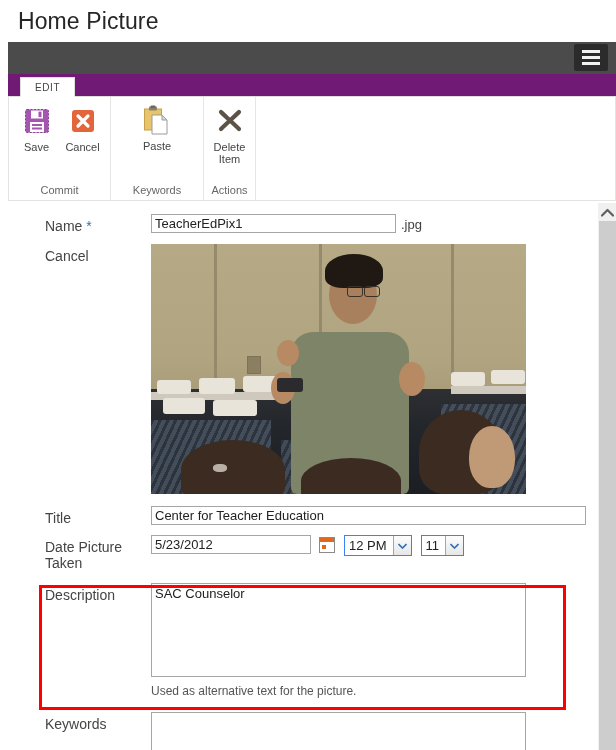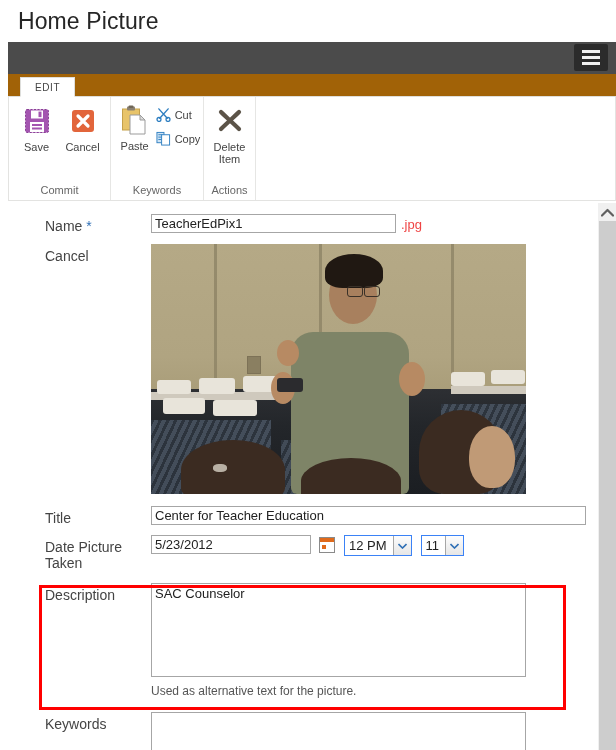--- a/index.html
+++ b/index.html
@@ -63,21 +63,21 @@
   .ribbon-wrap {
     margin-left: 8px;
     background: #ffffff;
   }
   .ribbon-tabs {
     height: 22px;
     display: flex;
     align-items: flex-end;
     padding-left: 12px;
     border-bottom: 1px solid #dededb;
-    background: #a16207;
+    background: #701a75;
   }
   .ribbon-tab {
     font-size: 10px;
     color: #444444;
     letter-spacing: 0.6px;
     padding: 4px 14px 3px 14px;
     border: 1px solid #dededb;
     border-bottom: 1px solid #ffffff;
     background: #ffffff;
     position: relative;
@@ -197,21 +197,21 @@
     font-family: "Liberation Sans", sans-serif;
     color: #222222;
     padding: 0 3px;
     box-sizing: border-box;
     background: #ffffff;
     outline: none;
   }
 
   .row-name { padding-top: 11px; }
   .name-input { width: 245px; }
-  .name-ext { font-size: 13px; color: #ef4444; padding-left: 5px; padding-top: 3px;}
+  .name-ext { font-size: 13px; color: #404040; padding-left: 5px; padding-top: 3px;}
 
   .row-preview { padding-top: 10px; }
   .preview-img {
     width: 375px;
     height: 250px;
     position: relative;
     overflow: hidden;
     background: #9a8f6e;
   }
 
@@ -416,44 +416,20 @@
               <rect x="1.5" y="4" width="17" height="21" fill="#e8c46a" stroke="#c5a14b" stroke-width="1"></rect>
               <rect x="6" y="1.5" width="8" height="4" rx="1" fill="#8a8070"></rect>
               <rect x="7.5" y="0.5" width="5" height="2.5" rx="1" fill="#6f6656"></rect>
               <path d="M9 10 h10 l5 5 v14 H9 Z" fill="#ffffff" stroke="#9b9b9b" stroke-width="1"></path>
               <path d="M19 10 v5 h5 Z" fill="#dcdcdc" stroke="#9b9b9b" stroke-width="1"></path>
             </svg>
           </span>
           <span>Paste</span>
         </div>
 
-        <div class="clip-right">
-          <div class="rbtn-small">
-            <span>
-              <svg width="15" height="15" viewBox="0 0 16 16">
-                <path d="M3 2 L12 12 M13 2 L4 12" stroke="#2f7fc1" stroke-width="1.5" fill="none" stroke-linecap="round"></path>
-                <circle cx="3.2" cy="13.3" r="2.1" fill="none" stroke="#2f7fc1" stroke-width="1.4"></circle>
-                <circle cx="12.8" cy="13.3" r="2.1" fill="none" stroke="#2f7fc1" stroke-width="1.4"></circle>
-              </svg>
-            </span>
-            <span>Cut</span>
-          </div>
-          <div class="rbtn-small">
-            <span>
-              <svg width="15" height="15" viewBox="0 0 16 16">
-                <rect x="1" y="1.5" width="7.5" height="11" fill="#cfe4f5" stroke="#2f7fc1" stroke-width="1"></rect>
-                <rect x="2.5" y="3.5" width="4.5" height="1" fill="#2f7fc1"></rect>
-                <rect x="2.5" y="6" width="4.5" height="1" fill="#2f7fc1"></rect>
-                <rect x="2.5" y="8.5" width="4.5" height="1" fill="#2f7fc1"></rect>
-                <rect x="6" y="4" width="8.5" height="11" fill="#ffffff" stroke="#2f7fc1" stroke-width="1"></rect>
-              </svg>
-            </span>
-            <span>Copy</span>
-          </div>
-        </div>
       </div>
       <div class="rg-label">Keywords</div>
     </div>
 
     <div class="ribbon-group g-actions">
       <div class="rg-body">
         <div class="rbtn">
           <span class="glyph">
             <svg width="28" height="26" viewBox="0 0 28 26">
               <path d="M5 4 C10 9, 17 15, 23 21" stroke="#5b5348" stroke-width="4.2" fill="none" stroke-linecap="round"></path>

